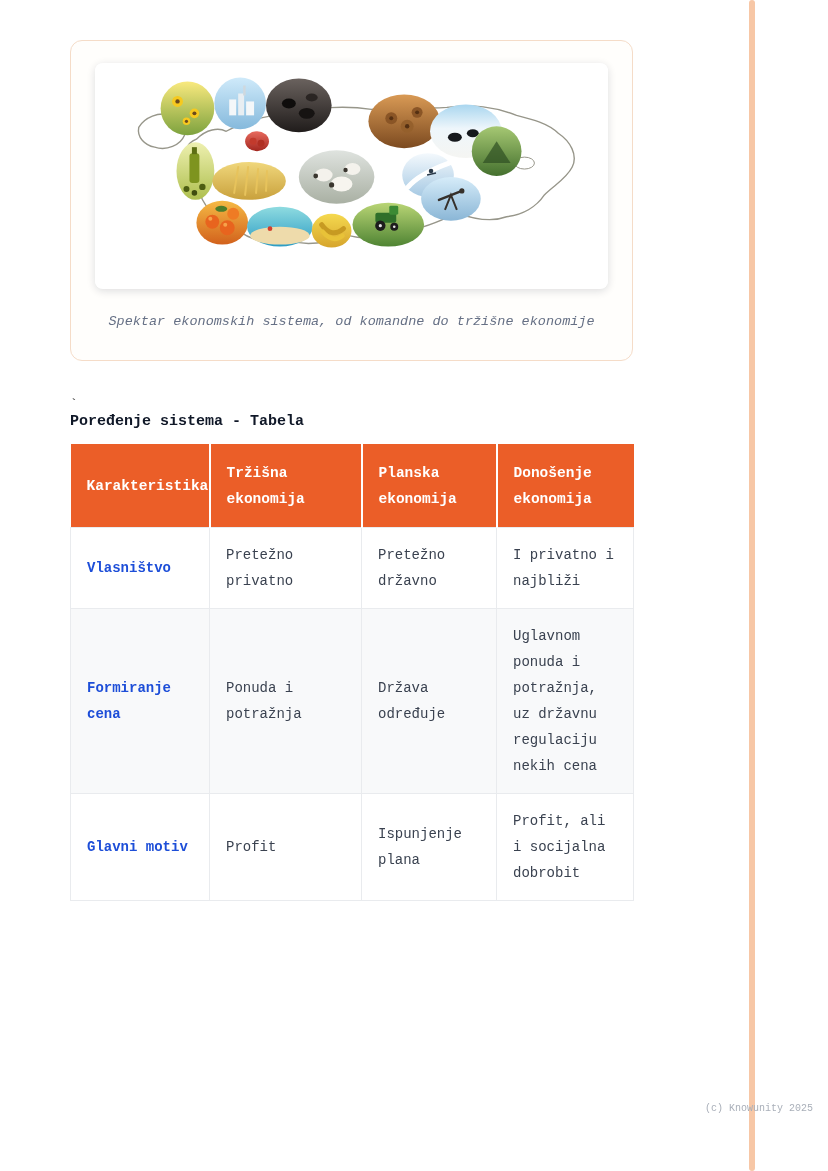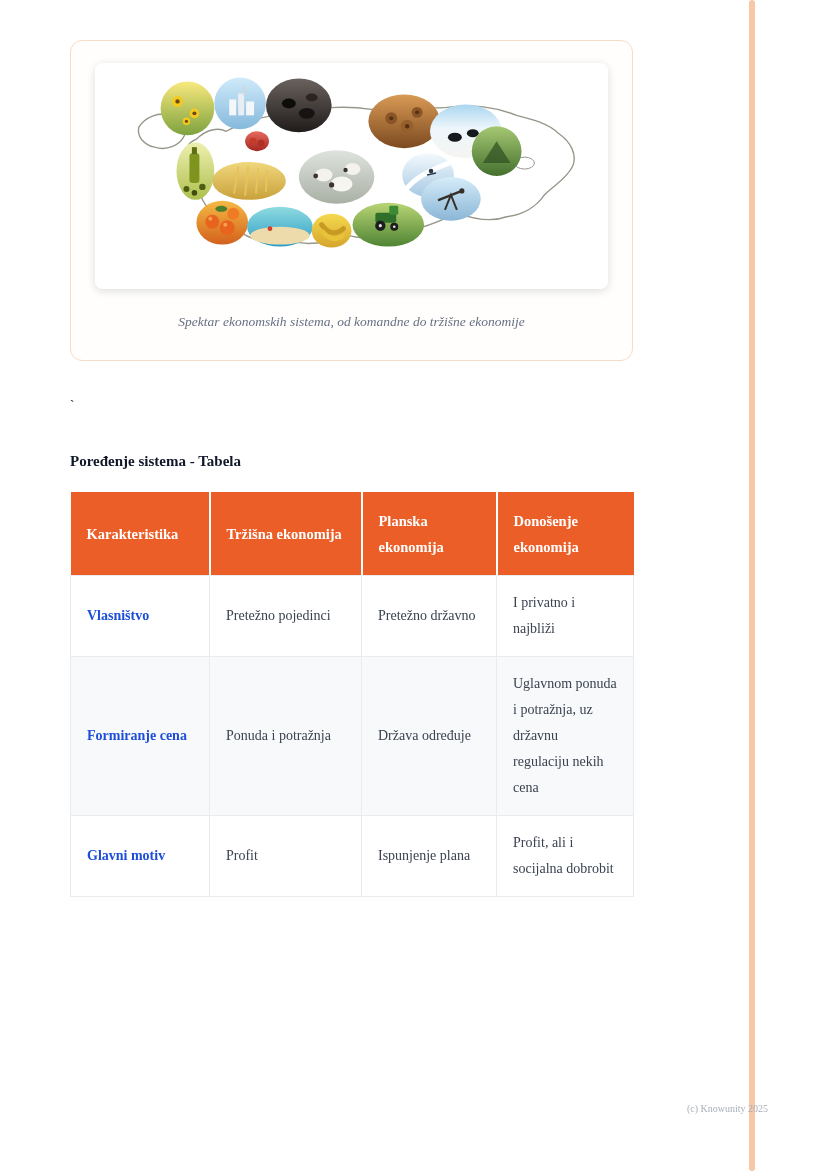--- a/index.html
+++ b/index.html
@@ -1,19 +1,19 @@
 <!DOCTYPE html>
 <html style="--accent: #EB5E28; --stripe: #F7C7A6;"><head>
 <meta charset="utf-8">
 <style>
   * { margin:0; padding:0; box-sizing:border-box; }
   html,body { background:#fff; }
   .page{
     position:relative; width:828px; height:1171px; overflow:hidden;
-    background:#fff; font-family:Liberation Serif, serif; color:#333;
+    background:#fff; font-family:Liberation Mono, monospace; color:#333;
   }
   .content{ position:absolute; left:70px; top:40px; width:563px; }
 
   
   .figure-card{
     border:1px solid #f5dcc8; border-radius:12px;
     background:#fffefc; padding:22px 24px 28px;
   }
   .figure-image{
     height:226px; border-radius:8px; background:#fff; overflow:hidden;
@@ -21,26 +21,26 @@
   }
   .figure-image svg{ width:100%; height:100%; display:block; }
   .figure-caption{
     margin-top:24px; text-align:center; font-style:italic;
     font-size:13.5px; color:#667085; line-height:1.4;
   }
 
   .stray{ margin-top:36px; font-size:13px; color:#222; height:16px; }
 
   .section-heading{
-    margin-top:40px; font-size:15px; font-weight:700; color:#101828;
+    font-size:15px; font-weight:700; color:#101828;
   }
 
   
   table.compare-table{
-    margin-top:22px; width:563px; border-collapse:collapse; table-layout:fixed;padding-left:24px;
+    margin-top:14px; width:563px; border-collapse:collapse; table-layout:fixed;padding-left:24px;
   }
   .compare-table th{
     background:var(--accent, #EB5E28); color:#fff; text-align:left;
     font-size:14.5px; font-weight:600; line-height:26px;
     padding:14px 16px; height:84px; vertical-align:middle;
   }
   .compare-table th + th{ border-left:2px solid #fff; }
   .compare-table td{
     font-size:14px; color:#3a4250; line-height:26px;
     padding:14px 16px; vertical-align:middle;
@@ -48,21 +48,21 @@
   }
   .compare-table td.rowlabel{ font-weight:700; color:#1d4ed8; }
   .compare-table tbody tr:nth-child(even) td{ background-color:#f8f9fa; }
 
   
   .accent-stripe{
     position:absolute; left:749px; top:0; width:6px; height:1171px;
     background:var(--stripe, #F7C7A6); border-radius:3px;
   }
   .watermark{
-    position:absolute; left:687px; top:1103px; font-size:10px;
+    position:absolute; left:705px; top:1103px; font-size:10px;
     color:#a9afb9; z-index:2; white-space:nowrap;
   }
 </style>
 </head>
 <body>
 
 <div class="page">
   <div class="accent-stripe"></div>
 
   <div class="content">
@@ -291,21 +291,21 @@
         <tr>
           <th>Karakteristika</th>
           <th>Tržišna ekonomija</th>
           <th>Planska ekonomija</th>
           <th>Donošenje ekonomija</th>
         </tr>
       </thead>
       <tbody>
         <tr>
           <td class="rowlabel">Vlasništvo</td>
-          <td>Pretežno pojedinci</td>
+          <td>Pretežno privatno</td>
           <td>Pretežno državno</td>
           <td>I privatno i najbliži</td>
         </tr>
         <tr>
           <td class="rowlabel">Formiranje cena</td>
           <td>Ponuda i potražnja</td>
           <td>Država određuje</td>
           <td>Uglavnom ponuda i potražnja, uz državnu regulaciju nekih cena</td>
         </tr>
         <tr>

